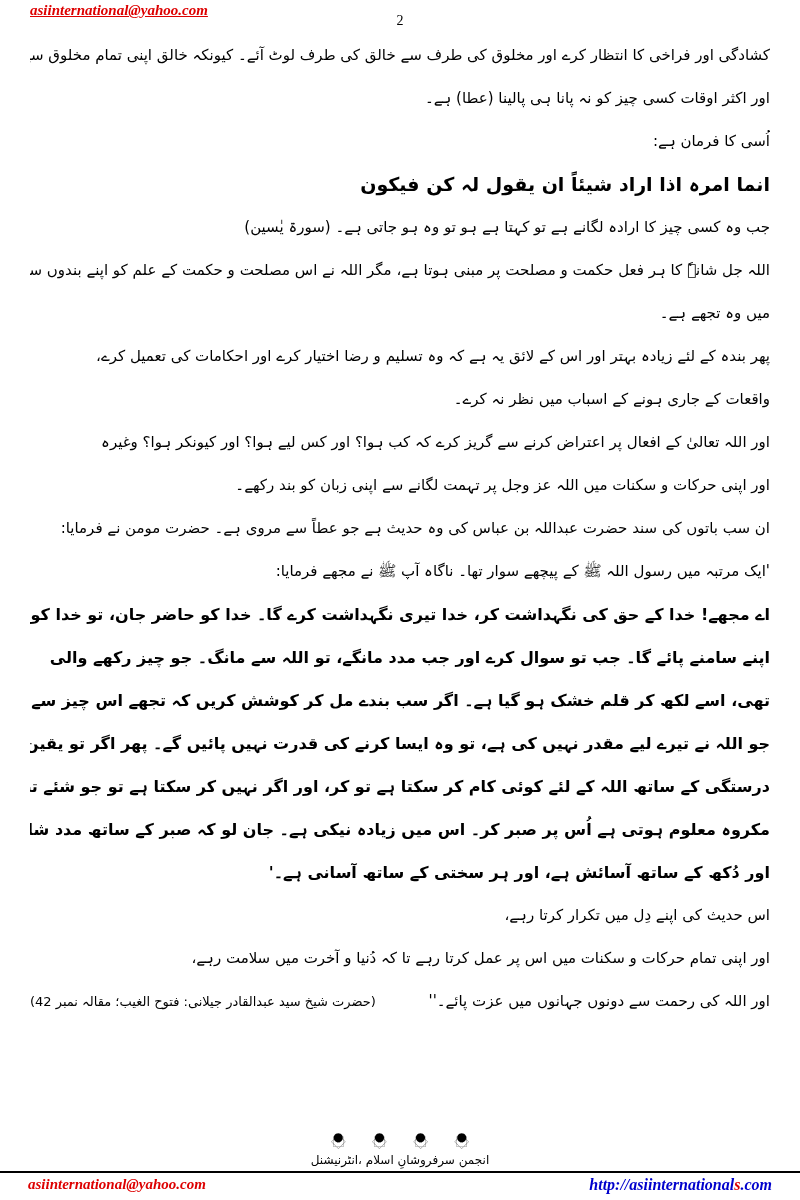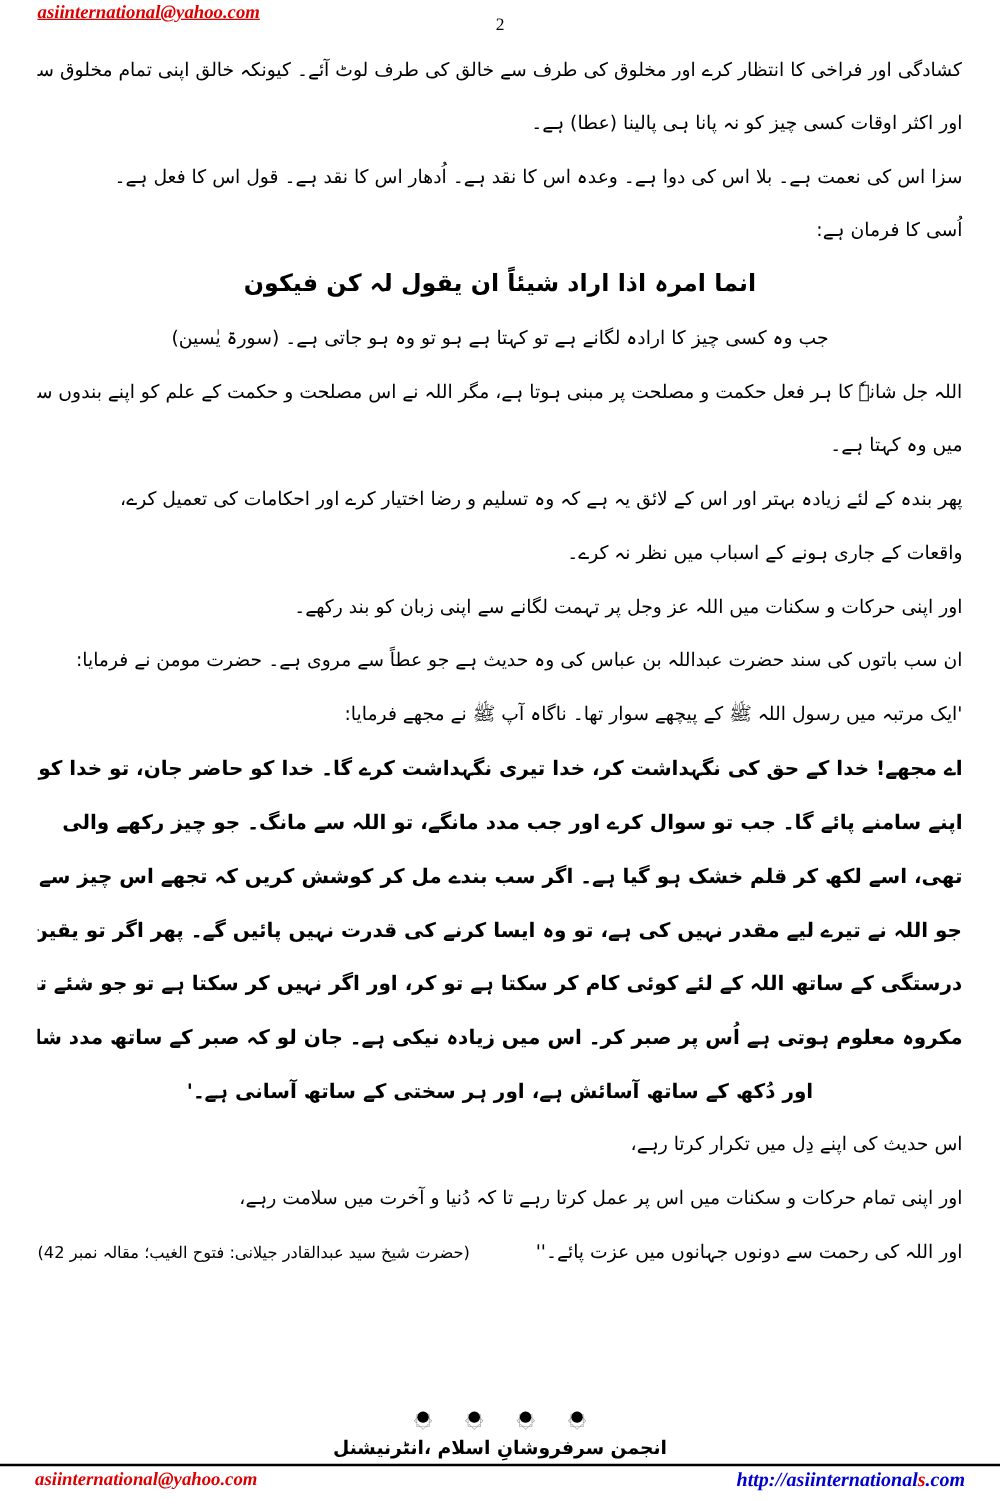--- a/index.html
+++ b/index.html
@@ -31,21 +31,21 @@
   }
   
   .content { padding:0 30px; direction:rtl; }
   .ln {
     line-height:43px;
     font-size:15px;
     text-align:right;
     white-space:nowrap;
     overflow:hidden;
   }
-  .c { text-align:center; }
+  .c { text-align:right; }
   .b { font-weight:bold; font-size:16px; }
   .arabic { font-weight:bold; font-size:19px; }
   .final-row {
     direction:rtl;
     display:flex; justify-content:space-between; align-items:baseline;
     line-height:43px; white-space:nowrap;
   }
   .final-row .closing { font-size:15px; }
   .final-row .cite { font-size:13px; }
   
@@ -55,21 +55,21 @@
   .orn .outer {
     position:absolute; left:0; top:0; width:28px; height:28px;
     font-size:26px; line-height:28px; text-align:center; color:#9a9a9a;
   }
   .orn .inner {
     position:absolute; left:0; top:0; width:28px; height:28px;
     font-size:12px; line-height:28px; text-align:center; color:#000;
   }
   .f-org {
     text-align:center; direction:rtl;
-    font-weight:bold; font-size:15px; margin-top:2px;
+    font-weight:normal; font-size:12px; margin-top:2px;
   }
   .f-rule { border-top:2px solid #000; margin-top:4px; }
   .f-links { display:flex; justify-content:space-between; padding:3px 28px 0 28px; }
   .f-email {
     font-family:"Liberation Serif", serif;
     font-style:italic; font-weight:bold;
     font-size:15px; color:#dd0000; cursor:pointer;
   }
   .f-url {
     font-family:Liberation Serif, serif;
@@ -84,28 +84,28 @@
 <div class="page">
 
   <div class="hdr">
     <span class="hdr-email">asiinternational@yahoo.com</span>
     <span class="page-num">2</span>
   </div>
 
   <div class="content" lang="ur">
     <div class="ln">کشادگی اور فراخی کا انتظار کرے اور مخلوق کی طرف سے خالق کی طرف لوٹ آئے۔ کیونکہ خالق اپنی تمام مخلوق سے بہتر ہے</div>
     <div class="ln">اور اکثر اوقات کسی چیز کو نہ پانا ہی پالینا (عطا) ہے۔</div>
-    <div class="ln">سزا اس کی نعمت ہے۔ بلا اس کی دوا ہے۔ وعدہ اس کا نقد ہے۔ اُدھار اس کا نقد ہے۔ قول اس کا فعل ہے۔</div>
     <div class="ln">اُسی کا فرمان ہے:</div>
     <div class="ln c arabic">انما امرہ اذا اراد شیئاً ان یقول لہ کن فیکون</div>
     <div class="ln c">جب وہ کسی چیز کا ارادہ لگانے ہے تو کہتا ہے ہو تو وہ ہو جاتی ہے۔ (سورۃ یٰسین)</div>
     <div class="ln">اللہ جل شانہٗ کا ہر فعل حکمت و مصلحت پر مبنی ہوتا ہے، مگر اللہ نے اس مصلحت و حکمت کے علم کو اپنے بندوں سے چھپا رکھا ہے۔ اس علم</div>
-    <div class="ln">میں وہ کہتا ہے۔</div>
+    <div class="ln">میں وہ تجھے ہے۔</div>
     <div class="ln">پھر بندہ کے لئے زیادہ بہتر اور اس کے لائق یہ ہے کہ وہ تسلیم و رضا اختیار کرے اور احکامات کی تعمیل کرے،</div>
     <div class="ln">واقعات کے جاری ہونے کے اسباب میں نظر نہ کرے۔</div>
+    <div class="ln">اور اللہ تعالیٰ کے افعال پر اعتراض کرنے سے گریز کرے کہ کب ہوا؟ اور کس لیے ہوا؟ اور کیونکر ہوا؟ وغیرہ</div>
     <div class="ln">اور اپنی حرکات و سکنات میں اللہ عز وجل پر تہمت لگانے سے اپنی زبان کو بند رکھے۔</div>
     <div class="ln">ان سب باتوں کی سند حضرت عبداللہ بن عباس کی وہ حدیث ہے جو عطاً سے مروی ہے۔ حضرت مومن نے فرمایا:</div>
     <div class="ln">'ایک مرتبہ میں رسول اللہ ﷺ کے پیچھے سوار تھا۔ ناگاہ آپ ﷺ نے مجھے فرمایا:</div>
     <div class="ln b">اے مجھے! خدا کے حق کی نگہداشت کر، خدا تیری نگہداشت کرے گا۔ خدا کو حاضر جان، تو خدا کو</div>
     <div class="ln b">اپنے سامنے پائے گا۔ جب تو سوال کرے اور جب مدد مانگے، تو اللہ سے مانگ۔ جو چیز رکھے والی</div>
     <div class="ln b">تھی، اسے لکھ کر قلم خشک ہو گیا ہے۔ اگر سب بندے مل کر کوشش کریں کہ تجھے اس چیز سے ضرر پہنچائیں</div>
     <div class="ln b">جو اللہ نے تیرے لیے مقدر نہیں کی ہے، تو وہ ایسا کرنے کی قدرت نہیں پائیں گے۔ پھر اگر تو یقین کی</div>
     <div class="ln b">درستگی کے ساتھ اللہ کے لئے کوئی کام کر سکتا ہے تو کر، اور اگر نہیں کر سکتا ہے تو جو شئے تجھے پسند نہیں اور</div>
     <div class="ln b">مکروہ معلوم ہوتی ہے اُس پر صبر کر۔ اس میں زیادہ نیکی ہے۔ جان لو کہ صبر کے ساتھ مدد شامل رہتی ہے،</div>
     <div class="ln c b">اور دُکھ کے ساتھ آسائش ہے، اور ہر سختی کے ساتھ آسانی ہے۔'</div>

